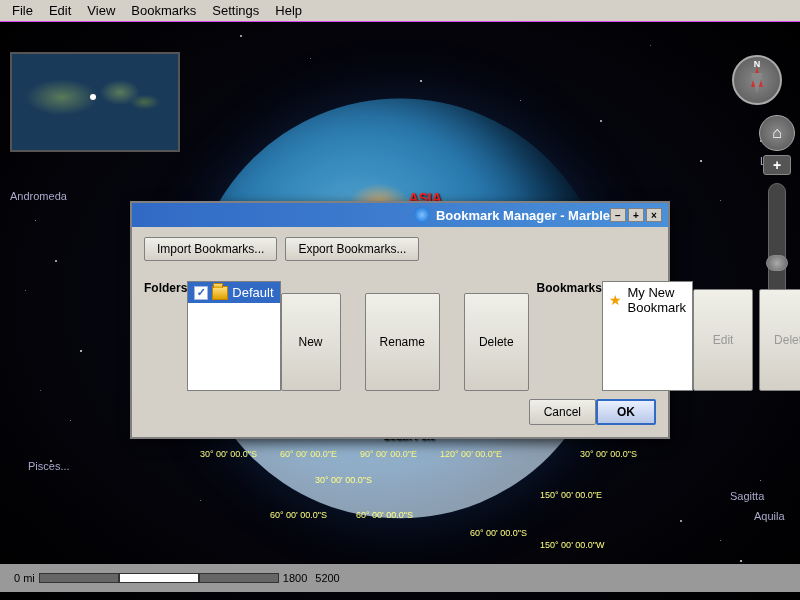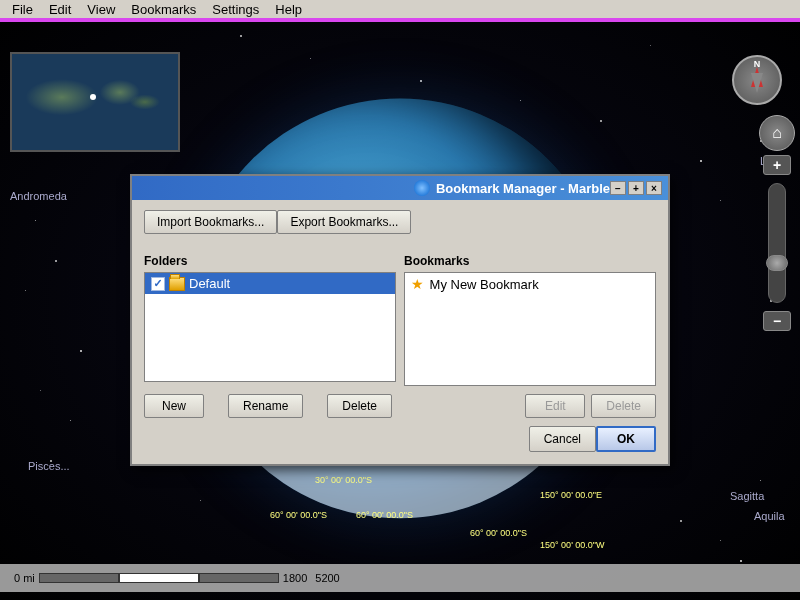--- a/index.html
+++ b/index.html
@@ -62,21 +62,21 @@
     .globe-label.asia { top: 22%; left: 52%; }
     .globe-label.china { top: 32%; left: 62%; font-size: 11px; color: #ff4444; }
     .globe-label.antarctica { bottom: 28%; left: 32%; font-size: 16px; }
     .globe-label.south-pole { bottom: 18%; left: 46%; font-size: 10px; color: #000; font-weight: bold; }
     .globe-label.antimeridian { bottom: 35%; left: 58%; font-size: 9px; color: #ffff00; }
 
     
     .menubar {
       position: absolute; top: 0; left: 0; right: 0; height: 22px;
       background: #d4d0c8;
-      border-bottom: 4px solid #d946ef;
+      border-bottom: 1px solid #d946ef;
       display: flex; align-items: center;
       padding: 7px 4px;
       z-index: 10;
     }
     .menu-item {
       padding: 2px 8px;
       font-size: 13px;
       cursor: pointer;
       color: #000;
     }
@@ -246,34 +246,34 @@
       width: 16px; height: 14px;
       background: #d4d0c8;
       border: 1px solid #808080;
       display: flex; align-items: center; justify-content: center;
       font-size: 10px; cursor: pointer; color: #000;
     }
 
     .dialog-content { padding: 10px 12px 12px; }
 
     .import-export-row {
-      display: flex; margin-bottom: 20px;
+      display: flex; gap: 8px; margin-bottom: 20px;
     }
     .ie-btn {
       padding: 4px 12px;
       background: linear-gradient(to bottom, #f0f0e8, #d4d0c8);
       border: 1px solid #808080;
       border-radius: 2px;
       cursor: pointer;
       font-size: 12px;
     }
 
     .two-panel { display: flex; gap: 8px; }
 
-    .panel-section { flex: 1; display: flex; flex-direction: column; }
+    .panel-section { flex: 1; display: flex; flex-direction: row; }
     .panel-label {
       font-size: 12px; font-weight: bold; margin-bottom: 4px;
       color: #000;
     }
     .panel-list {
       flex: 1;
       background: #fff;
       border: 1px solid #808080;
       min-height: 110px;
       overflow-y: auto;

